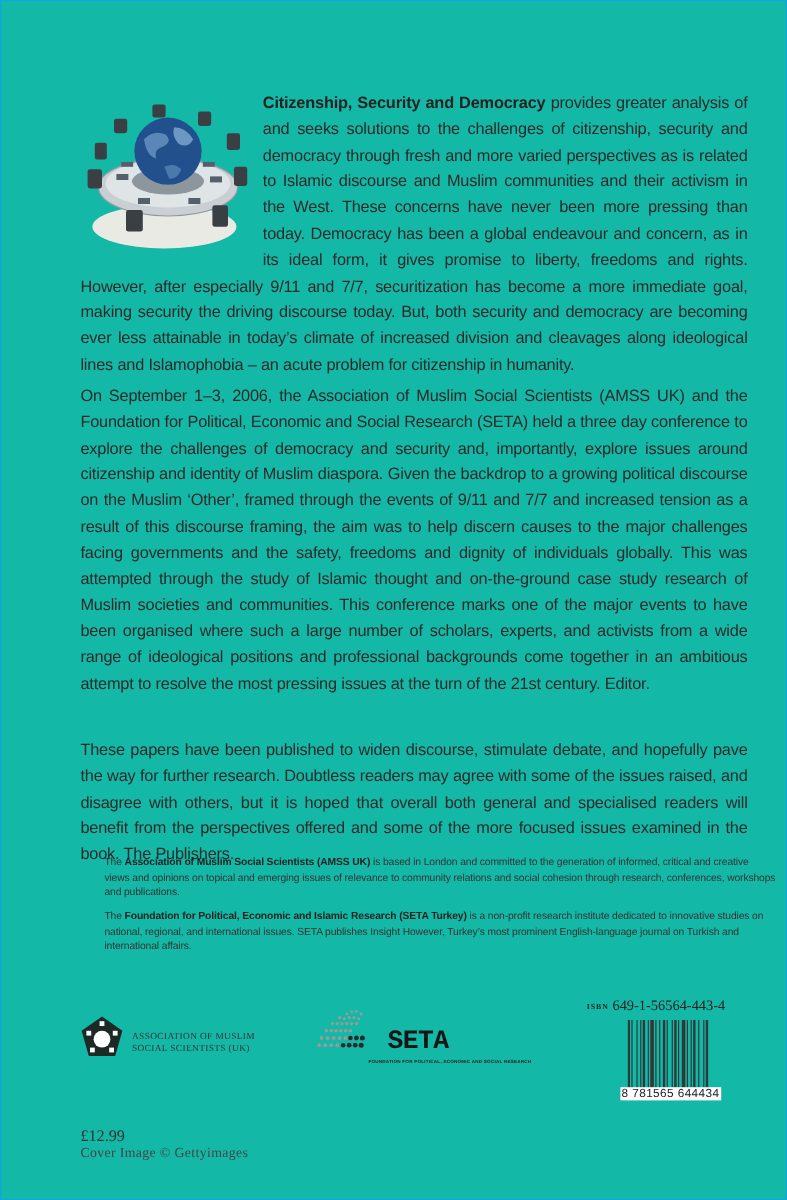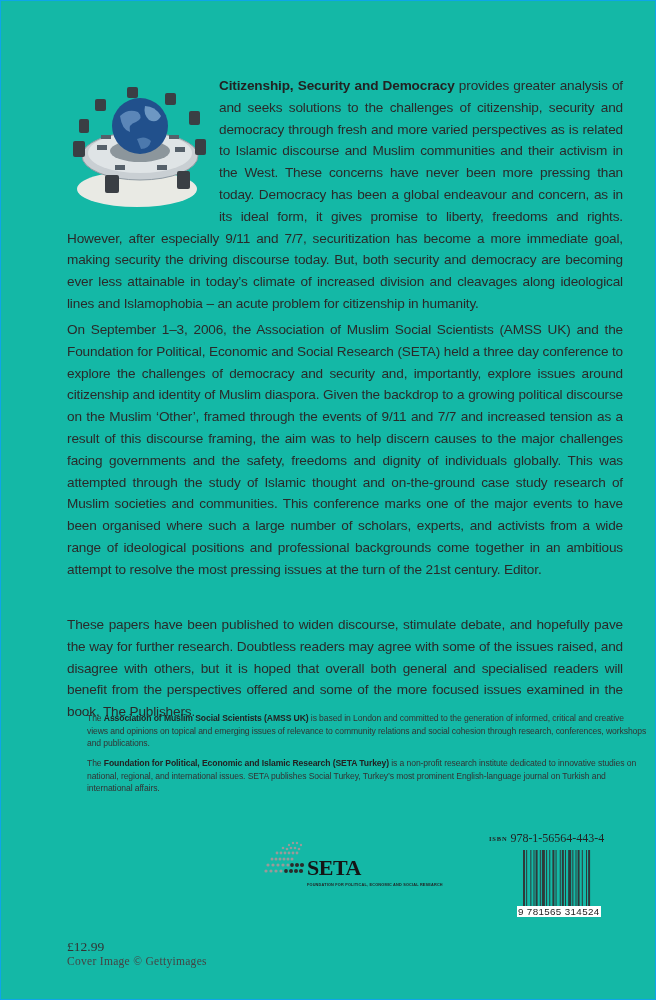--- a/index.html
+++ b/index.html
@@ -19,21 +19,21 @@
   .para2 { top: 318px; }
   .para3 { top: 613px; }
   .small-text { font-size: 8.6px; line-height: 12.5px; color: #333; letter-spacing: -0.1px; margin-left: 20px; }
   .amss-block { position: absolute; left: 66px; top: 711px; width: 560px; }
   .seta-block { position: absolute; left: 66px; top: 756px; width: 560px; }
   .amss-logo { position: absolute; left: 66px; top: 845px; width: 190px; height: 40px; }
   .amss-logo .emblem { position: absolute; left: 0; top: 0; width: 36px; height: 36px; }
   .amss-logo .name { position: absolute; left: 43px; top: 13px; font-family: "Liberation Serif", serif; font-size: 7.8px; line-height: 9.5px; letter-spacing: 0.3px; color: #333; }
   .seta-logo { position: absolute; left: 262px; top: 838px; width: 190px; height: 56px; }
   .seta-logo .dots { position: absolute; left: 0; top: 0; width: 60px; height: 40px; }
-  .seta-logo .word { position: absolute; left: 44px; top: 16px; font-family: Liberation Serif, serif; font-weight: bold; font-size: 22px; letter-spacing: -0.5px; color: #151515; }
+  .seta-logo .word { position: absolute; left: 60px; top: 16px; font-family: Liberation Mono, monospace; font-weight: bold; font-size: 22px; letter-spacing: -0.5px; color: #151515; }
   .seta-logo .tag { position: absolute; left: 44px; top: 44px; font-size: 3.8px; letter-spacing: 0.2px; color: #222; white-space: nowrap; font-weight: bold; }
   .isbn { position: absolute; left: 488px; top: 830px; font-family: "Liberation Serif", serif; font-size: 12px; color: #222; white-space: nowrap; }
   .isbn .lbl { font-size: 6.5px; letter-spacing: 0.8px; font-weight: bold; vertical-align: 1px; }
   .barcode { position: absolute; left: 522px; top: 849px; width: 82px; height: 62px; }
   .barcode-num { position: absolute; left: 516px; top: 905px; font-family: "Liberation Sans", sans-serif; font-size: 9.8px; color: #222; background: #fff; letter-spacing: 0.35px; padding: 0 1px; }
   .credit { position: absolute; left: 66px; top: 920px; font-family: "Liberation Serif", serif; font-size: 11.5px; color: #444; letter-spacing: 0.3px; margin-top: 34px; }
   .price { position: absolute; left: 66px; top: 938px; font-family: "Liberation Serif", serif; font-size: 13.5px; color: #333; text-align: center; }
 </style>
 </head>
 <body>
@@ -79,23 +79,40 @@
 
   <div class="content main-text para3">
     <span>These papers have been published to widen discourse, stimulate debate, and hopefully pave the way for further research. Doubtless readers may agree with some of the issues raised, and disagree with others, but it is hoped that overall both general and specialised readers will benefit from the perspectives offered and some of the more focused issues examined in the book. </span><span class="i">The Publishers</span><span>.</span>
   </div>
 
   <div class="small-text amss-block">
     <span>The </span><span class="b">Association of Muslim Social Scientists (AMSS UK)</span><span> is based in London and committed to the  generation of informed, critical and creative views and opinions on topical and emerging issues of relevance to community relations and social cohesion through research, conferences, workshops and publications.</span>
   </div>
 
   <div class="small-text seta-block">
-    <span>The </span><span class="b">Foundation for Political, Economic and Islamic Research (SETA Turkey)</span><span> is a non-profit research institute dedicated to innovative studies on national, regional, and international issues. SETA publishes </span><span class="i">Social Turkey</span><span>, Turkey’s most prominent English-language journal on Turkish and international affairs.</span>
+    <span>The </span><span class="b">Foundation for Political, Economic and Islamic Research (SETA Turkey)</span><span> is a non-profit research institute dedicated to innovative studies on national, regional, and international issues. SETA publishes </span><span class="i">Insight However</span><span>, Turkey’s most prominent English-language journal on Turkish and international affairs.</span>
   </div>
 
+  <div class="amss-logo">
+    <svg class="emblem" viewBox="0 0 36 36">
+      <polygon points="18,1 35,13 29,34 7,34 1,13" fill="#1b2a24"></polygon>
+      <circle cx="18" cy="20" r="7" fill="#ffffff"></circle>
+      <g fill="#ffffff">
+        <rect x="16" y="5" width="4" height="4"></rect>
+        <rect x="27" y="13" width="4" height="4"></rect>
+        <rect x="24" y="27" width="4" height="4"></rect>
+        <rect x="8" y="27" width="4" height="4"></rect>
+        <rect x="5" y="13" width="4" height="4"></rect>
+      </g>
+    </svg>
+    <div class="name">
+      <div>ASSOCIATION OF MUSLIM</div>
+      <div>SOCIAL SCIENTISTS (UK)</div>
+    </div>
+  </div>
 
   <div class="seta-logo">
     <svg class="dots" viewBox="0 0 60 40">
       <g fill="#9a9a9a">
         <circle cx="30" cy="4" r="1.2"></circle>
           <circle cx="34" cy="4" r="1.2"></circle>
           <circle cx="26" cy="6" r="1.2"></circle>
           <circle cx="38" cy="6" r="1.2"></circle>
         <circle cx="20" cy="9" r="1.3"></circle>
           <circle cx="24" cy="10" r="1.3"></circle>
@@ -133,21 +150,21 @@
           <circle cx="33" cy="32" r="2"></circle>
           <circle cx="38" cy="32" r="2.1"></circle>
       </g>
     </svg>
     <div class="word">SETA</div>
     <div class="tag">FOUNDATION FOR POLITICAL, ECONOMIC AND SOCIAL RESEARCH</div>
   </div>
 
   <div class="isbn">
     <span class="lbl">ISBN</span>
-    <span>978-1-56564-443-4</span>
+    <span>649-1-56564-443-4</span>
   </div>
 
   <svg class="barcode" id="barcode" viewBox="0 0 82 62" preserveAspectRatio="none">
       <rect x="0" y="0" width="2" height="62" fill="#2e3a3a"></rect>
       <rect x="3.1500000000000004" y="0" width="1" height="62" fill="#2e3a3a"></rect>
       <rect x="7.3500000000000005" y="0" width="1" height="62" fill="#2e3a3a"></rect>
       <rect x="10.5" y="0" width="1" height="62" fill="#2e3a3a"></rect>
       <rect x="12.600000000000001" y="0" width="2" height="62" fill="#2e3a3a"></rect>
       <rect x="16.8" y="0" width="1" height="62" fill="#2e3a3a"></rect>
       <rect x="18.900000000000002" y="0" width="3" height="62" fill="#2e3a3a"></rect>
@@ -159,17 +176,17 @@
       <rect x="38.85" y="0" width="2" height="62" fill="#2e3a3a"></rect>
       <rect x="42" y="0" width="1" height="62" fill="#2e3a3a"></rect>
       <rect x="45.15" y="0" width="3" height="62" fill="#2e3a3a"></rect>
       <rect x="49.349999999999994" y="0" width="1" height="62" fill="#2e3a3a"></rect>
       <rect x="52.49999999999999" y="0" width="1" height="62" fill="#2e3a3a"></rect>
       <rect x="54.59999999999999" y="0" width="2" height="62" fill="#2e3a3a"></rect>
       <rect x="58.79999999999999" y="0" width="1" height="62" fill="#2e3a3a"></rect>
       <rect x="62.999999999999986" y="0" width="1" height="62" fill="#2e3a3a"></rect>
       <rect x="65.09999999999998" y="0" width="2" height="62" fill="#2e3a3a"></rect>
     </svg>
-  <div class="barcode-num">9 781565 314524</div>
+  <div class="barcode-num">8 781565 644434</div>
 
   <div class="credit">Cover Image © Gettyimages</div>
   <div class="price">£12.99</div>
 </div>
 
 </body></html>

